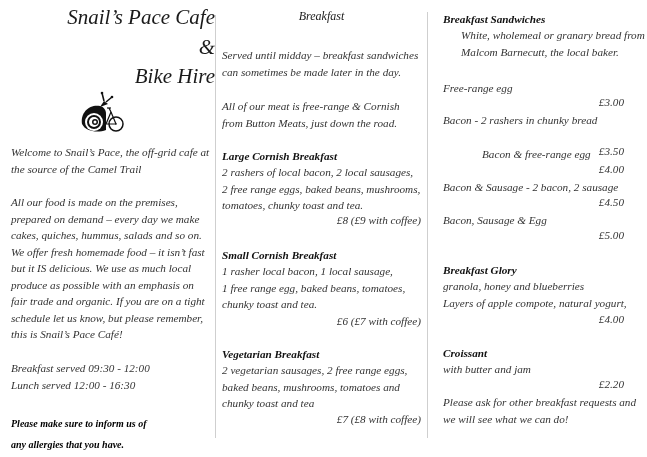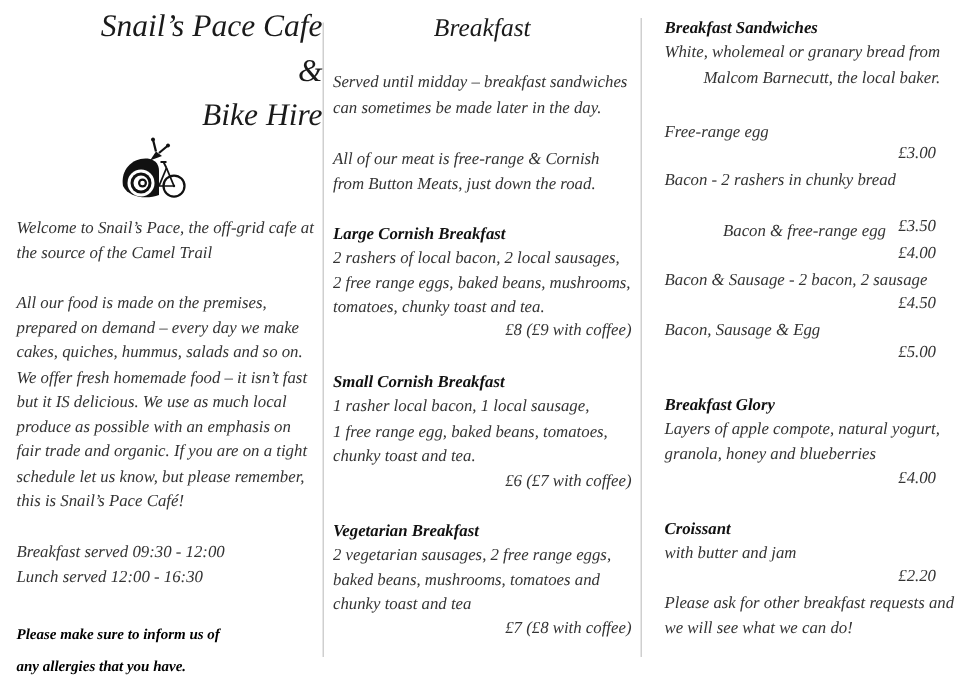--- a/index.html
+++ b/index.html
@@ -60,21 +60,21 @@
     color: #333333;
     text-align: right;
     white-space: nowrap;
   }
   .mid-title {
     position: absolute;
     left: 216px;
     width: 211px;
     text-align: center;
     top: 9px;
-    font-size: 17px;
+    font-size: 12px;
     color: #1a1a1a;
   }
   .allergy {
     position: absolute;
     left: 11px;
     font-size: 10px;
     font-weight: bold;
     color: #000000;
     line-height: 21px;
     white-space: nowrap;
@@ -177,21 +177,21 @@
   <div class="text" style="left:222px; top:362px;">
     <div>2 vegetarian sausages, 2 free range eggs,</div>
     <div>baked beans, mushrooms, tomatoes and</div>
     <div>chunky toast and tea</div>
   </div>
   <div class="price" style="right:226px; top:413px;">£7 (£8 with coffee)</div>
 </div>
 
 <div>
   <div class="heading" style="left:443px; top:13px;">Breakfast Sandwiches</div>
-  <div class="text" style="left:443px; top:27px;text-align:right;">
+  <div class="text" style="left:461px; top:27px;">
     <div>White, wholemeal or granary bread from</div>
     <div>Malcom Barnecutt, the local baker.</div>
   </div>
 
   <div class="text" style="left:443px; top:80px;">Free-range egg</div>
   <div class="price" style="right:23px; top:96px;">£3.00</div>
 
   <div class="text" style="left:443px; top:112px;">Bacon - 2 rashers in chunky bread</div>
   <div class="price" style="right:23px; top:129px;margin-top:16px;">£3.50</div>
 
@@ -199,22 +199,22 @@
   <div class="price" style="right:23px; top:163px;">£4.00</div>
 
   <div class="text" style="left:443px; top:179px;">Bacon &amp; Sausage - 2 bacon, 2 sausage</div>
   <div class="price" style="right:23px; top:196px;">£4.50</div>
 
   <div class="text" style="left:443px; top:212px;">Bacon, Sausage &amp; Egg</div>
   <div class="price" style="right:23px; top:229px;">£5.00</div>
 
   <div class="heading" style="left:443px; top:264px;">Breakfast Glory</div>
   <div class="text" style="left:443px; top:278px;">
+    <div>granola, honey and blueberries</div>
     <div>Layers of apple compote, natural yogurt,</div>
-    <div>granola, honey and blueberries</div>
   </div>
   <div class="price" style="right:23px; top:313px;">£4.00</div>
 
   <div class="heading" style="left:443px; top:347px;">Croissant</div>
   <div class="text" style="left:443px; top:361px;">with butter and jam</div>
   <div class="price" style="right:23px; top:378px;">£2.20</div>
 
   <div class="text" style="left:443px; top:394px;">
     <div>Please ask for other breakfast requests and</div>
     <div>we will see what we can do!</div>

